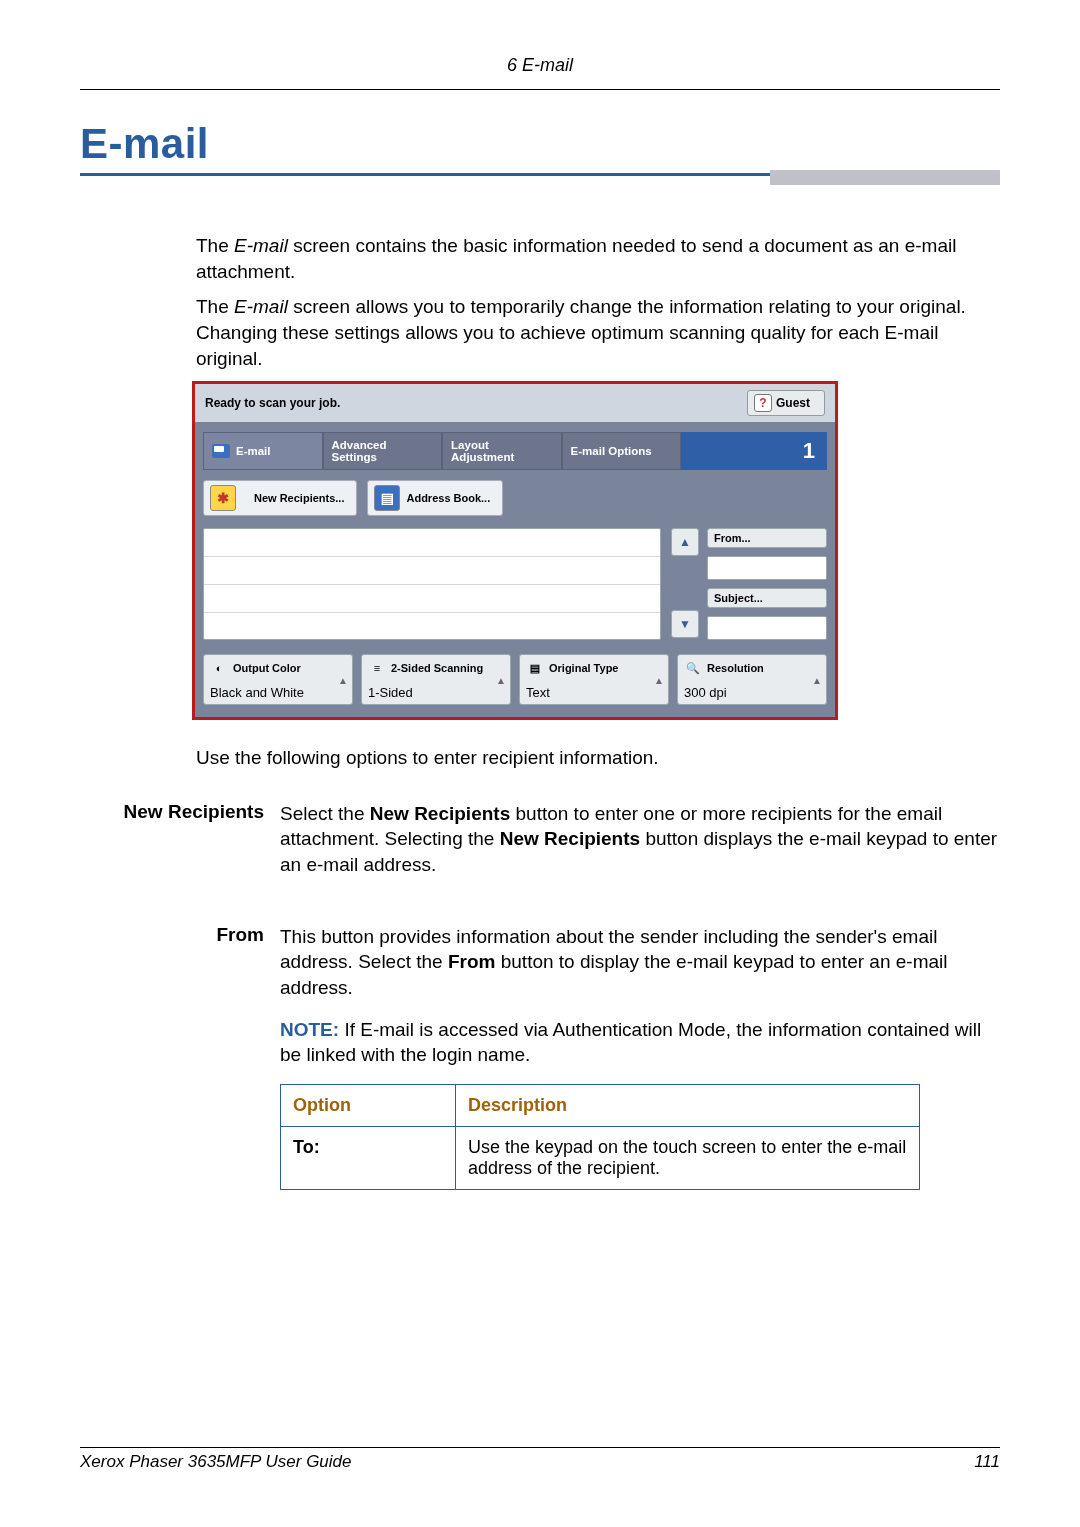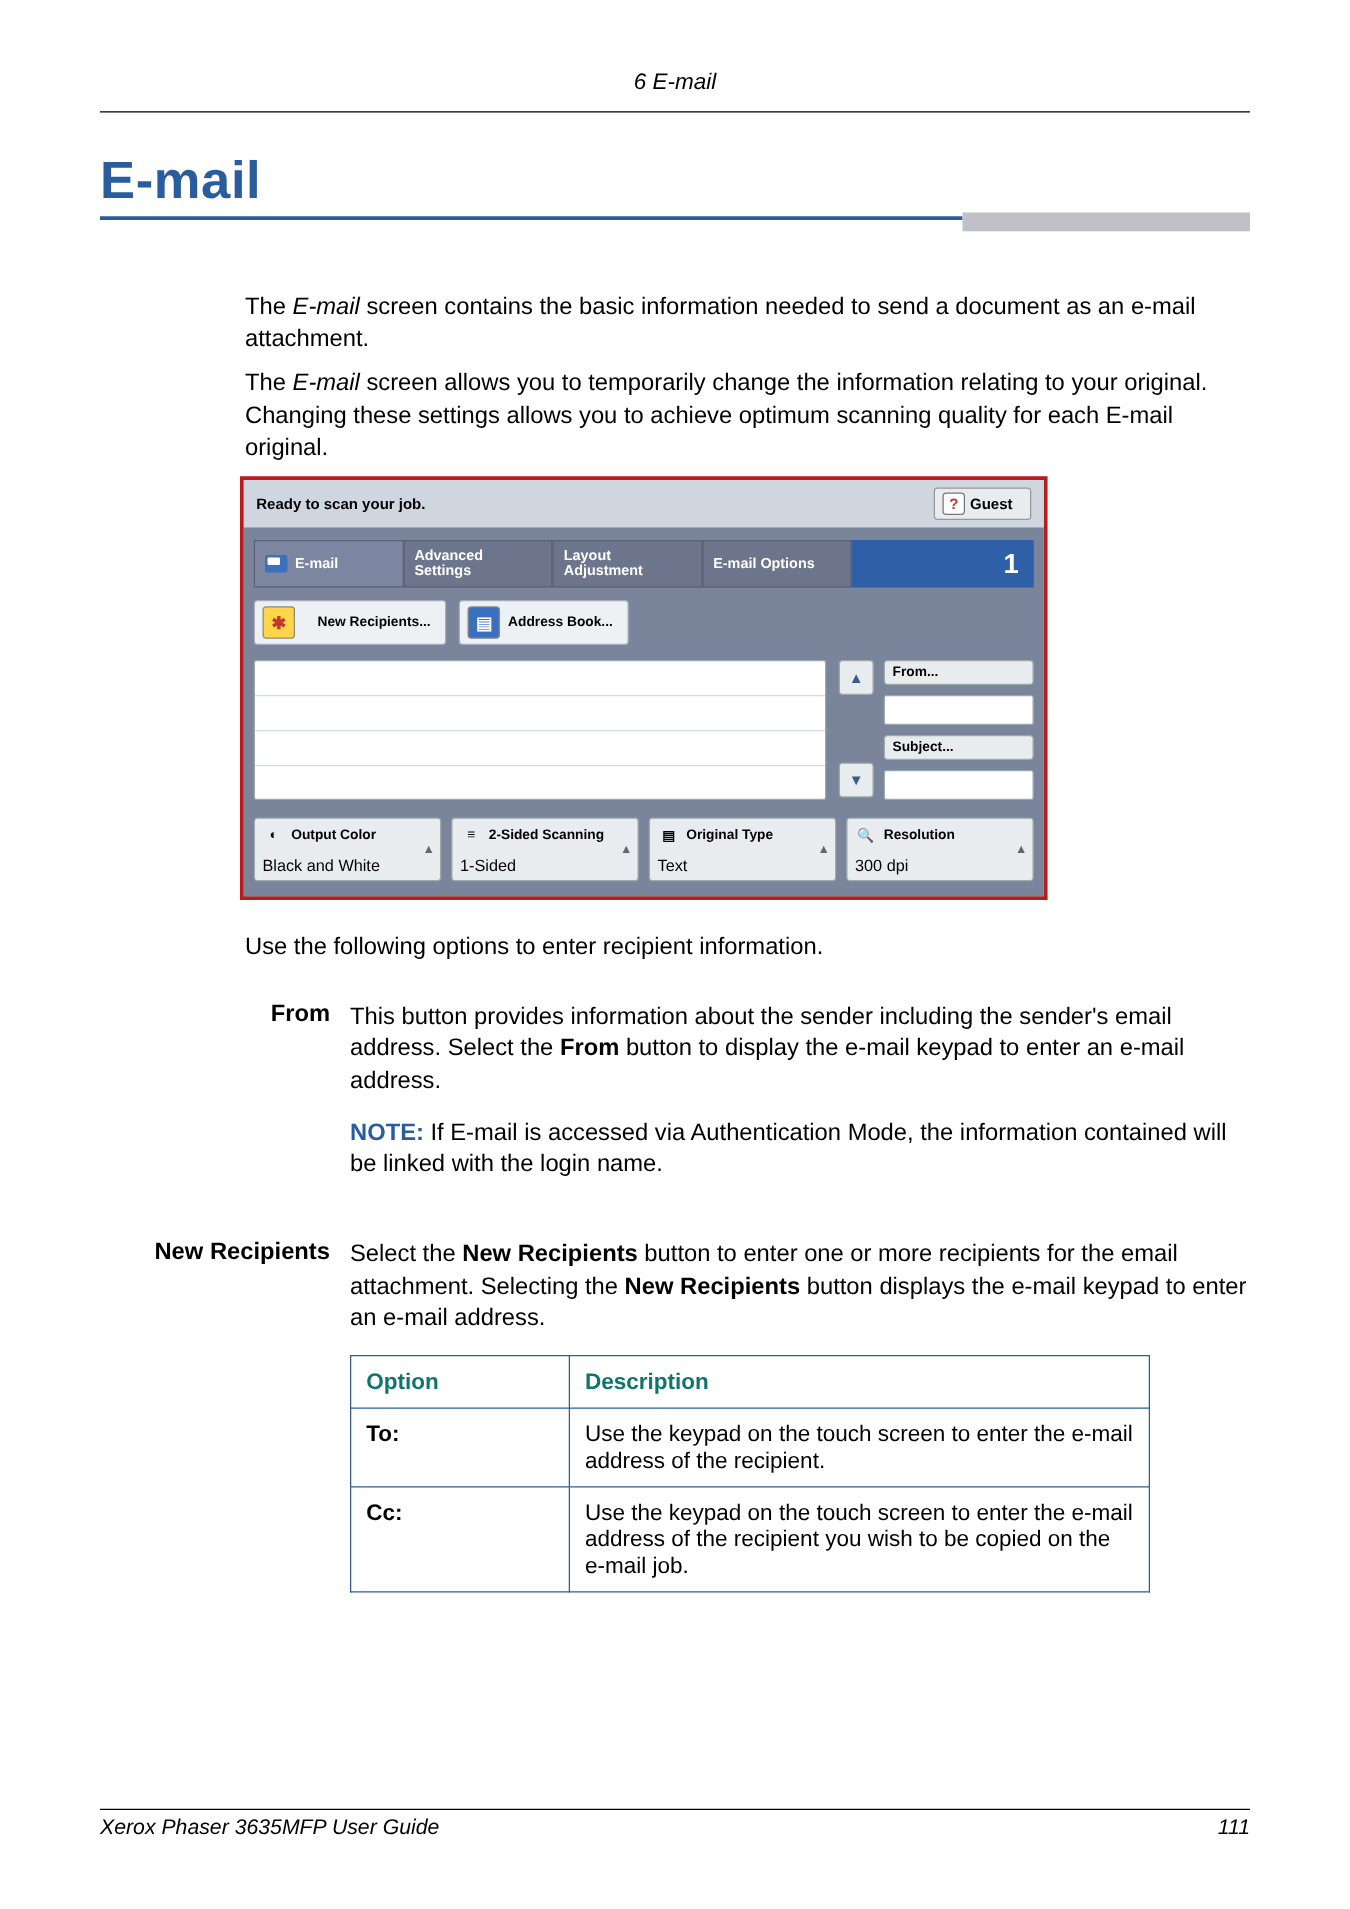--- a/index.html
+++ b/index.html
@@ -206,21 +206,21 @@
     width:640px;
     font-size:18px;
   }
   table.opts th, table.opts td {
     border:1px solid #2a5d9e;
     padding:10px 12px;
     vertical-align:top;
     text-align:left;
   }
   table.opts th {
-    color:#0f766e;
+    color:#a16207;
     font-weight:bold;
     background:#fff;
   }
 
   .footer {
     position:absolute;
     bottom:55px;
     left:80px; right:80px;
   }
   hr.bottom-rule {
@@ -356,54 +356,50 @@
         </div>
       </div>
     </div>
   </div>
 
   <div class="body-text-block">
     <p>Use the following options to enter recipient information.</p>
   </div>
 
   <div class="def-row">
+    <div class="def-label">New Recipients</div>
+    <div class="def-body">
+      <p>
+        <span>Select the </span><span class="bold">New Recipients</span><span> button to enter one or more recipients for the email attachment.  Selecting the </span><span class="bold">New Recipients</span><span> button displays the e-mail keypad to enter an e-mail address.</span>
+      </p>
+    </div>
+  </div>
+
+  <div class="def-row">
     <div class="def-label">From</div>
     <div class="def-body">
       <p>
         <span>This button provides information about the sender including the sender's email address. Select the </span><span class="bold">From</span><span> button to display the e-mail keypad to enter an e-mail address.</span>
       </p>
       <p>
         <span class="note-blue">NOTE:</span><span> If E-mail is accessed via Authentication Mode, the information contained will be linked with the login name.</span>
-      </p>
-    </div>
-  </div>
-
-  <div class="def-row">
-    <div class="def-label">New Recipients</div>
-    <div class="def-body">
-      <p>
-        <span>Select the </span><span class="bold">New Recipients</span><span> button to enter one or more recipients for the email attachment.  Selecting the </span><span class="bold">New Recipients</span><span> button displays the e-mail keypad to enter an e-mail address.</span>
       </p>
     </div>
   </div>
 
   <table class="opts">
     <tbody>
         <tr>
       <th style="width:150px;">Option</th>
       <th>Description</th>
     </tr>
     <tr>
       <td class="bold">To:</td>
       <td>Use the keypad on the touch screen to enter the e-mail address of the recipient.</td>
     </tr>
-    <tr>
-      <td class="bold">Cc:</td>
-      <td>Use the keypad on the touch screen to enter the e-mail address of the recipient you wish to be copied on the e-mail job.</td>
-    </tr>
   </tbody>
     </table>
 
   <div class="footer">
     <hr class="bottom-rule">
     <div class="footer-row">
       <span>Xerox Phaser 3635MFP User Guide</span>
       <span>111</span>
     </div>
   </div>

